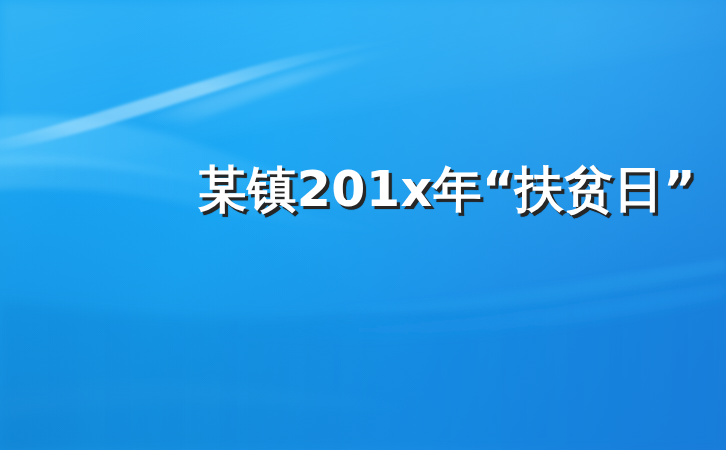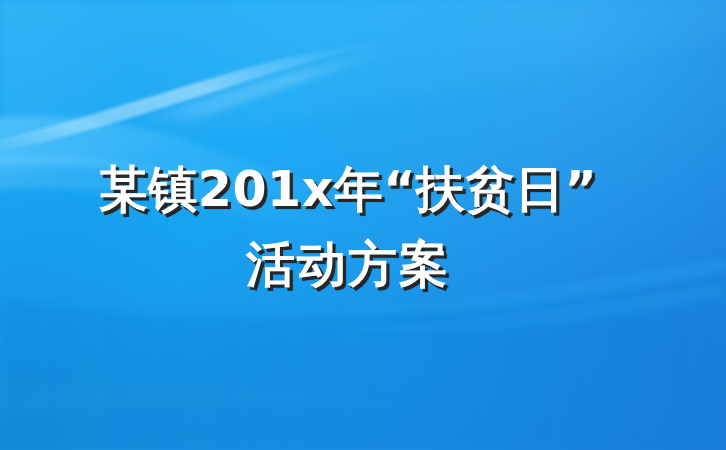--- a/index.html
+++ b/index.html
@@ -60,21 +60,21 @@
         rgba(10, 70, 150, 0.10) 45%,
         rgba(10, 70, 150, 0.0) 75%);
   }
 
   
   #title-block {
     position: absolute;
     left: 0;
     top: 152px;
     width: 696px;
-    text-align: center;
+    text-align: right;
     z-index: 5;
   }
 
   .title-line {
     display: block;
     color: #ffffff;
     font-size: 49px;
     line-height: 75px;
     font-weight: bold;
     letter-spacing: 0.5px;
@@ -163,16 +163,15 @@
 
     <path d="M0,392 C70,382 150,380 230,386 C300,391 360,400 420,410
              C340,406 260,402 180,404 C110,406 52,412 0,420 Z" fill="#3FB6F5" opacity="0.10" filter="url(#softBlurBig)"></path>
   </svg>
 
   <div id="glow-topright"></div>
   <div id="shade-bottomleft"></div>
 
   <div id="title-block">
     <span class="title-line" id="title-line-1">某镇201x年“扶贫日”</span>
-    <span class="title-line" id="title-line-2">活动方案</span>
   </div>
 
 </div>
 
 </body></html>

